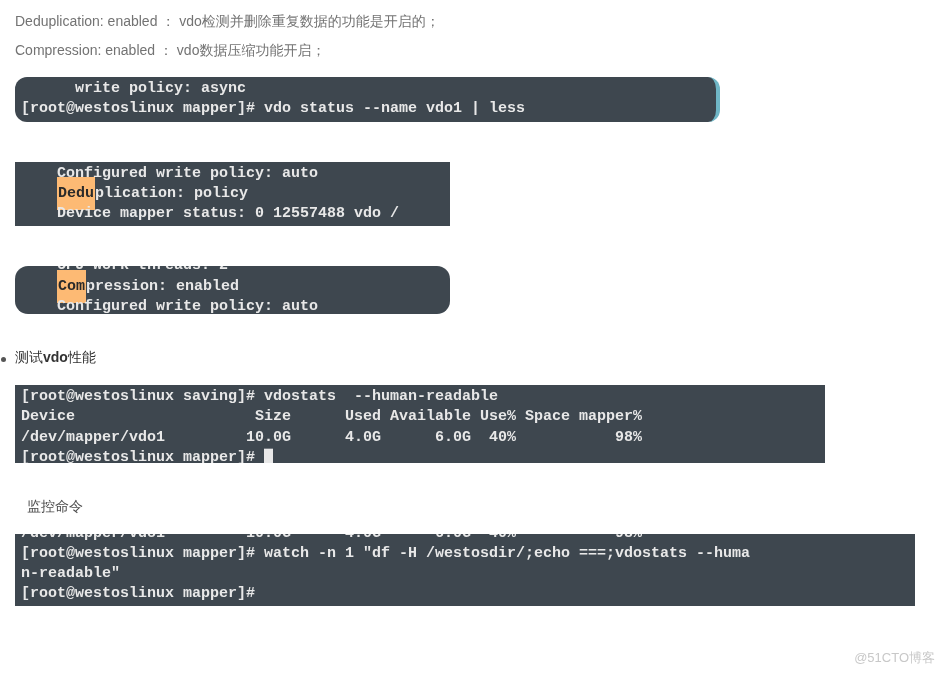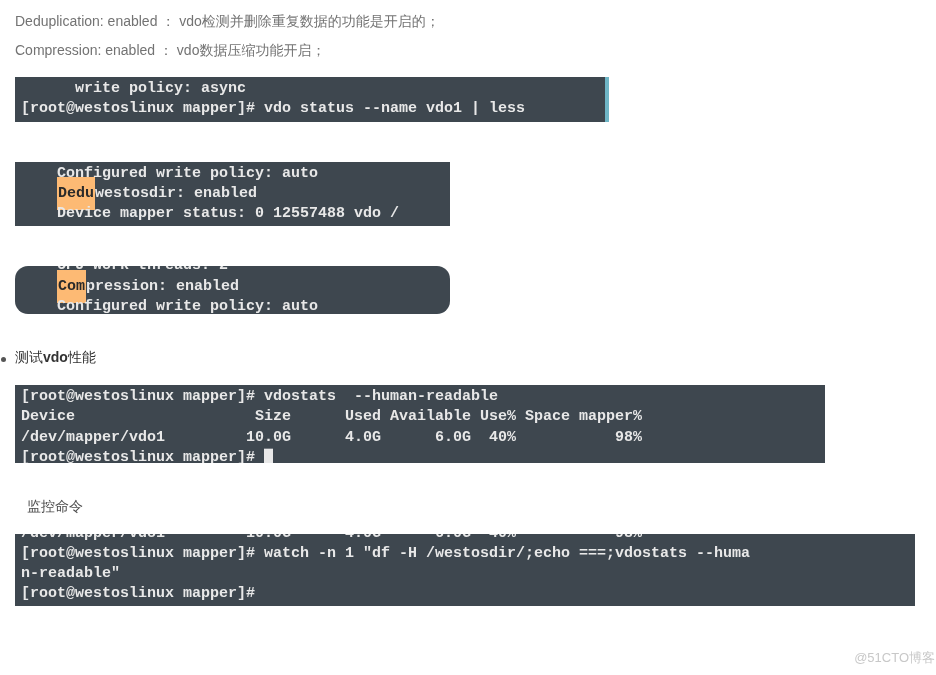--- a/index.html
+++ b/index.html
@@ -64,51 +64,51 @@
       margin: 30px 0 10px 12px;
       color: #4c4c4c;
     }
     .watermark {
       position: fixed;
       right: 1px;
       bottom: 4px;
       color: #c8c8c8;
       font-size: 13px;
     }
-    .term1 { width: 594px; }
+    .term1 { width: 705px; border-radius: 12px; }
     .term2 { width: 435px; margin-bottom: 40px;}
     .term3 { width: 435px; margin-bottom: 30px; border-radius: 13px;}
     .term4 { width: 810px; margin-bottom: 30px;}
     .term5 { width: 900px; margin-bottom: 0;}
   </style>
 </head>
 <body>
 
 <div class="desc-line">Deduplication: enabled ： vdo检测并删除重复数据的功能是开启的；</div>
 <div class="desc-line">Compression: enabled ： vdo数据压缩功能开启；</div>
 
 <div class="term-block term1"><span>      write policy: async</span>
 <span>[root@westoslinux mapper]# vdo status --name vdo1 | less</span></div>
 
 <div class="term-block noright term2"><span>    Configured write policy: auto</span>
-    <span class="hl">Dedu</span><span>westosdir: enabled</span>
+    <span class="hl">Dedu</span><span>plication: policy</span>
 <span>    Device mapper status: 0 12557488 vdo /</span></div>
 
 <div class="term-block noright term3" style="padding-top:0;padding-bottom:0;overflow:hidden;height:48px;"><span style="position:relative;top:-10px;display:inline-block;"><span>    CPU-work threads: 2</span>
     <span class="hl">Com</span><span>pression: enabled</span>
 <span>    Configured write policy: auto</span></span></div>
 
 <div class="bullet-row">
   <span class="bullet"></span>
   <span>
     <span>测试</span><span class="bold">vdo</span><span>性能</span>
   </span>
 </div>
 
-<div class="term-block noright term4" style="overflow:hidden;height:78px;"><span>[root@westoslinux mapper]# vdostats  --human-readable</span>
+<div class="term-block noright term4" style="overflow:hidden;height:78px;"><span>[root@westoslinux saving]# vdostats  --human-readable</span>
 <span>Device                    Size      Used Available Use% Space mapper%</span>
 <span>/dev/mapper/vdo1         10.0G      4.0G      6.0G  40%           98%</span>
 <span>[root@westoslinux mapper]# █</span></div>
 
 <div class="section-label">监控命令</div>
 
 <div class="term-block noright term5" style="overflow:hidden;height:72px;padding-top:0;"><span style="position:relative;top:-10px;display:inline-block;"><span>/dev/mapper/vdo1         10.0G      4.0G      6.0G  40%           98%</span>
 <span>[root@westoslinux mapper]# watch -n 1 "df -H /westosdir/;echo ===;vdostats --huma</span>
 <span>n-readable"</span>
 <span>[root@westoslinux mapper]#</span></span></div>

